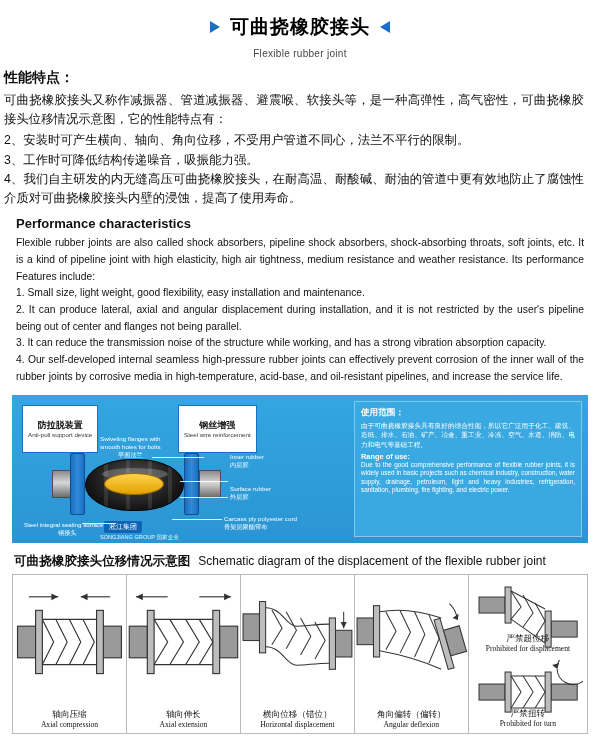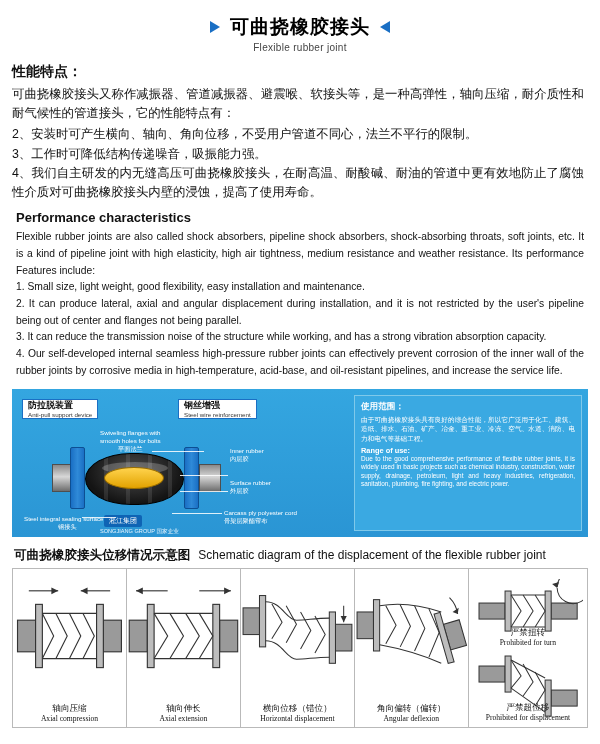--- a/index.html
+++ b/index.html
@@ -38,25 +38,25 @@
   .tri-left { border-right: 10px solid #1a6fc4; }
   .title-cn {
     font-size: 19px;
     font-weight: bold;
     color: #000000;
     letter-spacing: 1px;
   }
   .title-en {
     font-size: 10px;
     color: #444;
-    margin-top: 2px;
+    margin-top: 8px;
     letter-spacing: .3px;
   }
   
-  .cn-section { padding: 10px 16px 0 4px; margin-left: 8px; }
+  .cn-section { padding: 10px 16px 0 4px; }
   .cn-heading {
     font-size: 14px;
     font-weight: bold;
     color: #111;
     margin-bottom: 4px;
   }
   .cn-para {
     font-size: 12.4px;
     line-height: 1.55;
     color: #111;
@@ -108,22 +108,22 @@
     border: 1px solid #7fc9ea;
     margin-left: 6px;
     padding: 5px 6px;
     color: #fff;
     overflow: hidden;
   }
   .badge {
     position: absolute;
     background: #fff;
     border: 1px solid #1a6fc4;
-    padding: 0 5px;
-    text-align: left;
+    padding: 14px 5px;
+    text-align: center;
     line-height: 1.15;
   }
   .badge .b-cn { font-size: 9px; font-weight: bold; color: #111; white-space: nowrap;}
   .badge .b-en { font-size: 6.2px; color: #333; white-space: nowrap;}
   .badge-anti { left: 4px; top: 4px; }
   .badge-steel { left: 160px; top: 4px; }
   .callout {
     position: absolute;
     font-size: 6.2px;
     color: #fff;
@@ -220,21 +220,21 @@
     <div class="title-row">
       <span class="tri tri-right"></span>
       <span class="title-cn">可曲挠橡胶接头</span>
       <span class="tri tri-left"></span>
     </div>
     <div class="title-en">Flexible rubber joint</div>
   </div>
 
   <div class="cn-section">
     <div class="cn-heading">性能特点：</div>
-    <div class="cn-para">可曲挠橡胶接头又称作减振器、管道减振器、避震喉、软接头等，是一种高弹性，轴向压缩，耐介质性和耐气候性的管道接头，它的性能特点有：</div>
+    <div class="cn-para">可曲挠橡胶接头又称作减振器、管道减振器、避震喉、软接头等，是一种高弹性，高气密性，可曲挠橡胶接头位移情况示意图，它的性能特点有：</div>
     <div class="cn-list">
       <div class="cn-li">2、安装时可产生横向、轴向、角向位移，不受用户管道不同心，法兰不平行的限制。</div>
       <div class="cn-li">3、工作时可降低结构传递噪音，吸振能力强。</div>
       <div class="cn-li">4、我们自主研发的内无缝高压可曲挠橡胶接头，在耐高温、耐酸碱、耐油的管道中更有效地防止了腐蚀性介质对可曲挠橡胶接头内壁的浸蚀，提高了使用寿命。</div>
     </div>
   </div>
 
   <div class="en-section">
     <div class="en-heading">Performance characteristics</div>
     <div class="en-para">Flexible rubber joints are also called shock absorbers, pipeline shock absorbers, shock-absorbing throats, soft joints, etc. It is a kind of pipeline joint with high elasticity, high air tightness, medium resistance and weather resistance. Its performance Features include:</div>
@@ -395,51 +395,51 @@
       </svg>
       <div class="cell-caption">
         <div class="cap-cn">角向偏转（偏转）</div>
         <div class="cap-en">Angular deflexion</div>
       </div>
     </div>
 
     <div class="cell split">
       <div class="half">
         <svg class="sketch" style="bottom:14px;" viewBox="0 0 110 70" preserveAspectRatio="xMidYMid meet">
+          <rect x="6" y="12" width="26" height="16" fill="#9a9a9a" stroke="#333"></rect>
+          <rect x="78" y="36" width="26" height="16" fill="#9a9a9a" stroke="#333"></rect>
+          <rect x="32" y="2" width="6" height="36" fill="#bdbdbd" stroke="#333"></rect>
+          <rect x="72" y="26" width="6" height="36" fill="#bdbdbd" stroke="#333"></rect>
+          <path d="M38 6 L48 22 L38 34" fill="none" stroke="#333"></path>
+          <path d="M50 10 L60 28 L50 42" fill="none" stroke="#333"></path>
+          <path d="M62 18 L72 36 L62 52" fill="none" stroke="#333"></path>
+          <line x1="38" y1="6" x2="72" y2="24" stroke="#333"></line>
+          <line x1="38" y1="34" x2="72" y2="58" stroke="#333"></line>
+        </svg>
+        <div class="cell-caption">
+          <div class="cap-cn">严禁超位移</div>
+          <div class="cap-en">Prohibited for displacement</div>
+        </div>
+      </div>
+      <div class="half">
+        <svg class="sketch" style="bottom:14px;" viewBox="0 0 110 70" preserveAspectRatio="xMidYMid meet">
           <rect x="6" y="24" width="26" height="16" fill="#9a9a9a" stroke="#333"></rect>
           <rect x="78" y="24" width="26" height="16" fill="#9a9a9a" stroke="#333"></rect>
           <rect x="32" y="12" width="6" height="40" fill="#bdbdbd" stroke="#333"></rect>
           <rect x="72" y="12" width="6" height="40" fill="#bdbdbd" stroke="#333"></rect>
           <path d="M38 16 L48 32 L38 48" fill="none" stroke="#333"></path>
           <path d="M50 16 L60 32 L50 48" fill="none" stroke="#333"></path>
           <path d="M62 16 L72 32 L62 48" fill="none" stroke="#333"></path>
           <line x1="38" y1="16" x2="72" y2="16" stroke="#333"></line>
           <line x1="38" y1="48" x2="72" y2="48" stroke="#333"></line>
           <path d="M84 8 A16 16 0 1 1 84 9" fill="none" stroke="#333"></path>
           <polygon points="84,9 79,5 86,3" fill="#333"></polygon>
         </svg>
         <div class="cell-caption">
           <div class="cap-cn">严禁扭转</div>
           <div class="cap-en">Prohibited for turn</div>
         </div>
       </div>
-      <div class="half">
-        <svg class="sketch" style="bottom:14px;" viewBox="0 0 110 70" preserveAspectRatio="xMidYMid meet">
-          <rect x="6" y="12" width="26" height="16" fill="#9a9a9a" stroke="#333"></rect>
-          <rect x="78" y="36" width="26" height="16" fill="#9a9a9a" stroke="#333"></rect>
-          <rect x="32" y="2" width="6" height="36" fill="#bdbdbd" stroke="#333"></rect>
-          <rect x="72" y="26" width="6" height="36" fill="#bdbdbd" stroke="#333"></rect>
-          <path d="M38 6 L48 22 L38 34" fill="none" stroke="#333"></path>
-          <path d="M50 10 L60 28 L50 42" fill="none" stroke="#333"></path>
-          <path d="M62 18 L72 36 L62 52" fill="none" stroke="#333"></path>
-          <line x1="38" y1="6" x2="72" y2="24" stroke="#333"></line>
-          <line x1="38" y1="34" x2="72" y2="58" stroke="#333"></line>
-        </svg>
-        <div class="cell-caption">
-          <div class="cap-cn">严禁超位移</div>
-          <div class="cap-en">Prohibited for displacement</div>
-        </div>
-      </div>
     </div>
 
   </div>
 
 </div>
 
 </body></html>

